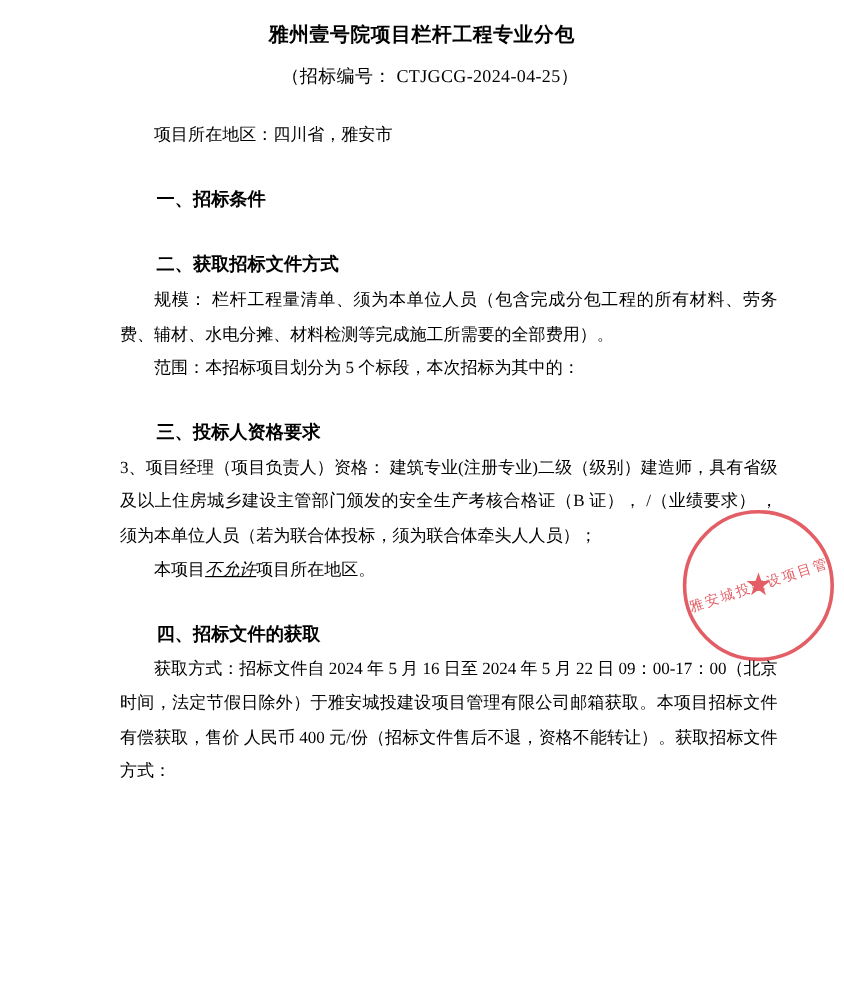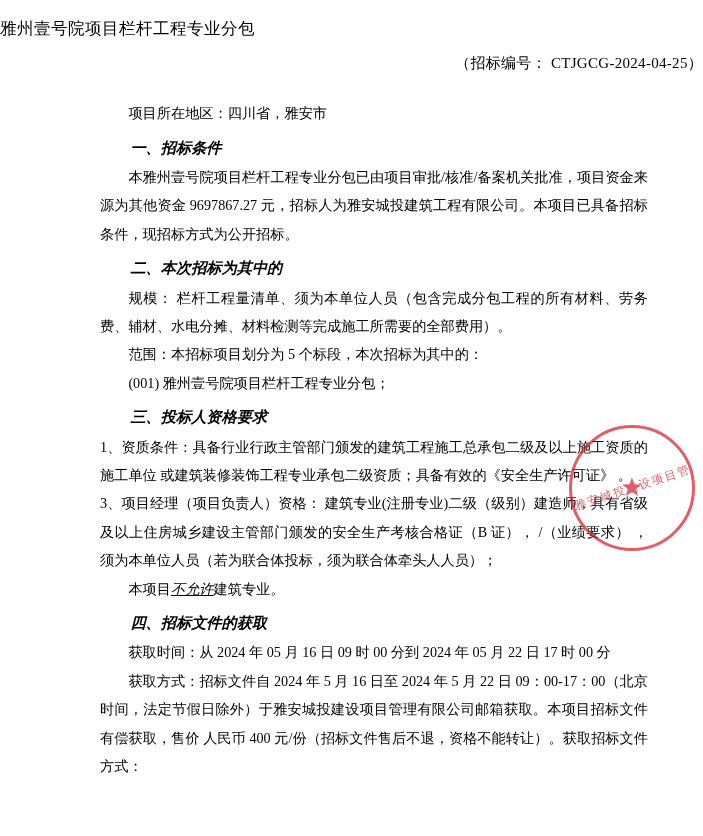--- a/index.html
+++ b/index.html
@@ -16,28 +16,29 @@
     overflow: hidden;
   }
   .page {
     position: relative;
     width: 703px;
     height: 836px;
     padding: 0;
     box-sizing: border-box;
   }
   .doc-title {
+    text-align: center;
     font-size: 16.5px;
-    font-weight: normal;
+    font-weight: bold;
     letter-spacing: 0.5px;
     margin: 17px 0 0 0;
     line-height: 1.4;
   }
   .doc-subtitle {
-    text-align: right;
+    text-align: center;
     font-size: 15px;
     margin: 14px 0 0 0;
     letter-spacing: 0.3px;
     padding-left: 14px;
   }
   .body-wrap {
     margin-top: 26px;
     padding: 0 55px 0 100px;
   }
   p {
@@ -46,24 +47,23 @@
     line-height: 2.0;
     text-align: justify;
     text-justify: inter-ideograph;
   }
   .loc {
     margin-top: 16px;
   }
   .sec-head {
     font-size: 15.2px;
     font-weight: bold;
-    margin-top: 5px;
+    margin-top: 24px;
     line-height: 2.0;
     text-indent: 0;
-    font-style: italic;
   }
   .indent2 {
     text-indent: 2em;
   }
   .italic-u {
     font-style: italic;
     text-decoration: underline;
     font-family: Liberation Serif, serif;
   }
   
@@ -110,34 +110,30 @@
 <div class="page">
 
   <h1 class="doc-title">雅州壹号院项目栏杆工程专业分包</h1>
   <div class="doc-subtitle">（招标编号： CTJGCG-2024-04-25）</div>
 
   <div class="body-wrap">
 
     <p class="loc indent2">项目所在地区：四川省，雅安市</p>
 
     <p class="sec-head indent2">一、招标条件</p>
-    <p class="indent2">本雅州壹号院项目栏杆工程专业分包已由项目审批/核准/备案机关批准，项目资金来源为其他资金 9697867.27 元，招标人为雅安城投建筑工程有限公司。本项目已具备招标条件，现招标方式为公开招标。</p>
 
-    <p class="sec-head indent2">二、本次招标为其中的</p>
+    <p class="sec-head indent2">二、获取招标文件方式</p>
     <p class="indent2">规模： 栏杆工程量清单、须为本单位人员（包含完成分包工程的所有材料、劳务费、辅材、水电分摊、材料检测等完成施工所需要的全部费用）。</p>
     <p class="indent2">范围：本招标项目划分为 5 个标段，本次招标为其中的：</p>
-    <p class="indent2">(001) 雅州壹号院项目栏杆工程专业分包；</p>
 
     <p class="sec-head indent2">三、投标人资格要求</p>
-    <p>1、资质条件：具备行业行政主管部门颁发的建筑工程施工总承包二级及以上施工资质的施工单位 或建筑装修装饰工程专业承包二级资质；具备有效的《安全生产许可证》 。</p>
     <p>3、项目经理（项目负责人）资格： 建筑专业(注册专业)二级（级别）建造师，具有省级及以上住房城乡建设主管部门颁发的安全生产考核合格证（B 证）， /（业绩要求） ，须为本单位人员（若为联合体投标，须为联合体牵头人人员）；</p>
-    <p class="indent2"><span>本项目</span><span class="italic-u">不允许</span><span>建筑专业。</span></p>
+    <p class="indent2"><span>本项目</span><span class="italic-u">不允许</span><span>项目所在地区。</span></p>
 
     <p class="sec-head indent2">四、招标文件的获取</p>
-    <p class="indent2">获取时间：从 2024 年 05 月 16 日 09 时 00 分到 2024 年 05 月 22 日 17 时 00 分</p>
     <p class="indent2">获取方式：招标文件自 2024 年 5  月 16 日至 2024 年  5 月 22 日 09：00-17：00（北京时间，法定节假日除外）于雅安城投建设项目管理有限公司邮箱获取。本项目招标文件有偿获取，售价 人民币 400 元/份（招标文件售后不退，资格不能转让）。获取招标文件方式：</p>
 
   </div>
 
   <div class="seal">
     <div class="seal-inner"></div>
     <div class="seal-text">雅安城投建设项目管理有限公司</div>
     <div class="seal-star">★</div>
   </div>
 

